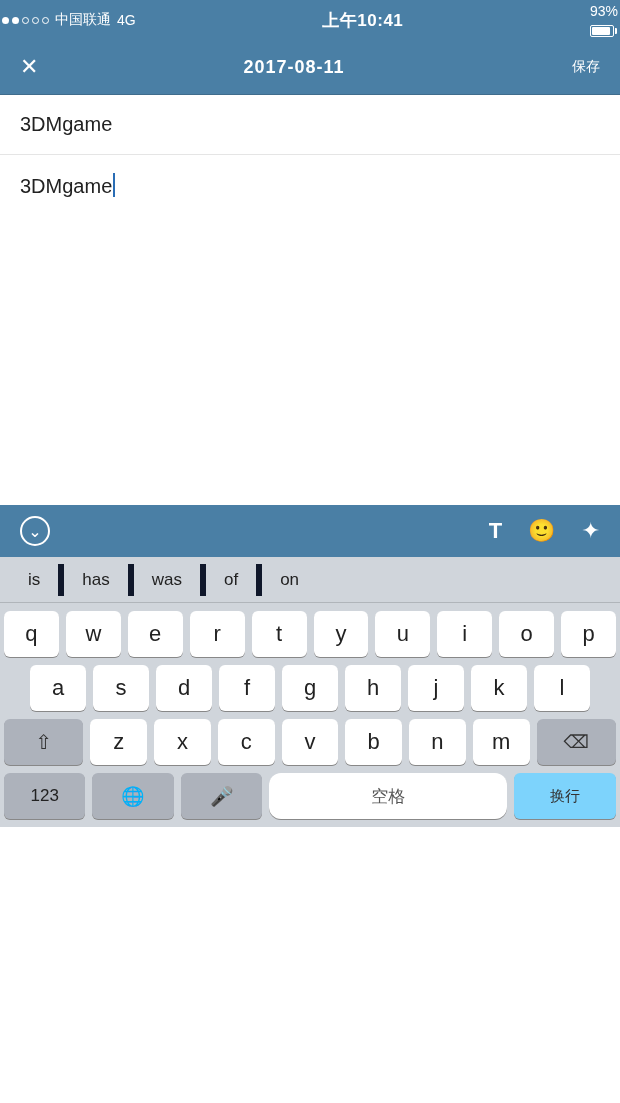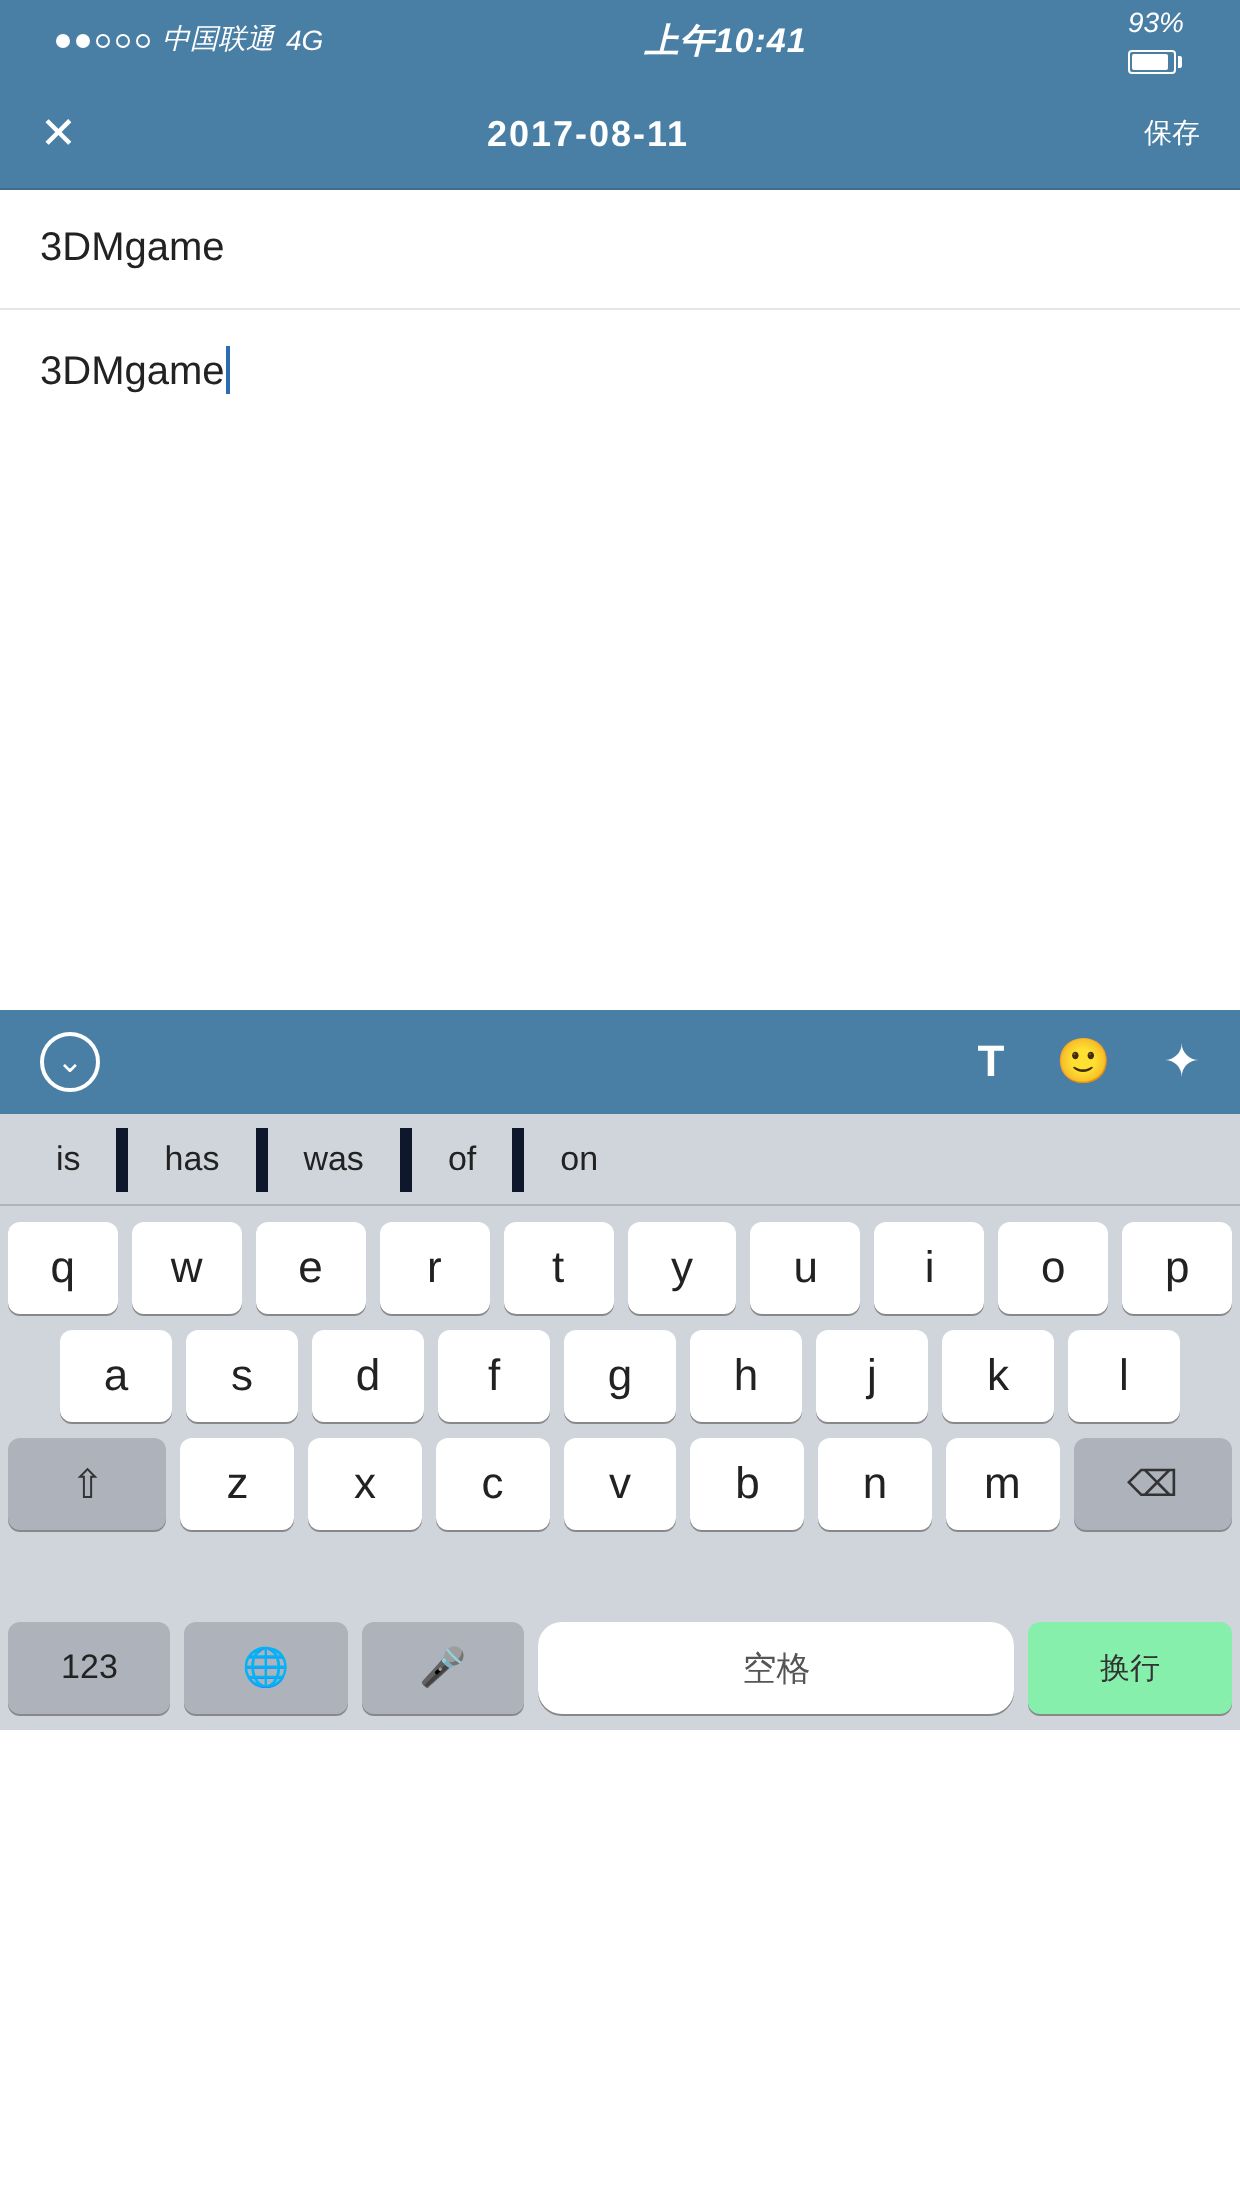--- a/index.html
+++ b/index.html
@@ -11,24 +11,23 @@
       overflow: hidden;
     }
 
     
     .status-bar {
       background: #4a7fa5;
       height: 40px;
       display: flex;
       align-items: center;
       justify-content: space-between;
-      padding: 0 28px;
+      padding: 0 2px;
       color: white;
       font-size: 14px;
-      font-style: italic;
     }
     .status-left {
       display: flex;
       align-items: center;
       gap: 6px;
     }
     .dots {
       display: flex; gap: 3px; align-items: center;
     }
     .dot {
@@ -184,21 +183,21 @@
       color: #555;
       border-radius: 12px;
     }
     .key.delete {
       background: #adb2bb;
       display: flex; align-items: center; justify-content: center;
     }
     .key.globe { font-size: 19px; }
     .key.mic { font-size: 19px; }
     .key.num { background: #adb2bb; font-size: 17px; font-weight: 500; }
-    .key.enter { background: #86efac; font-size: 16px; }
+    .key.enter { background: #7dd3fc; font-size: 16px; }
     .cursor {
       display: inline-block;
       width: 2px;
       height: 1.2em;
       background: #2a6db5;
       vertical-align: text-bottom;
       margin-left: 1px;
     }
   </style>
 </head>
@@ -298,20 +297,20 @@
     <div class="key">z</div>
     <div class="key">x</div>
     <div class="key">c</div>
     <div class="key">v</div>
     <div class="key">b</div>
     <div class="key">n</div>
     <div class="key">m</div>
     <div class="key modifier delete" style="flex:1.4; font-size:18px;">⌫</div>
   </div>
 
-  <div class="key-row" style=" margin-top: 38px;">
+  <div class="key-row" style="">
     <div class="key num" style="flex:1.2;">123</div>
     <div class="key globe modifier" style="flex:1.2; font-size:19px;">🌐</div>
     <div class="key mic modifier" style="flex:1.2; font-size:19px;">🎤</div>
     <div class="key space" style="flex:3.5; font-size:17px; color:#555;">空格</div>
     <div class="key enter modifier" style="flex:1.5; font-size:15px;">换行</div>
   </div>
 </div>
 
 </body></html>

